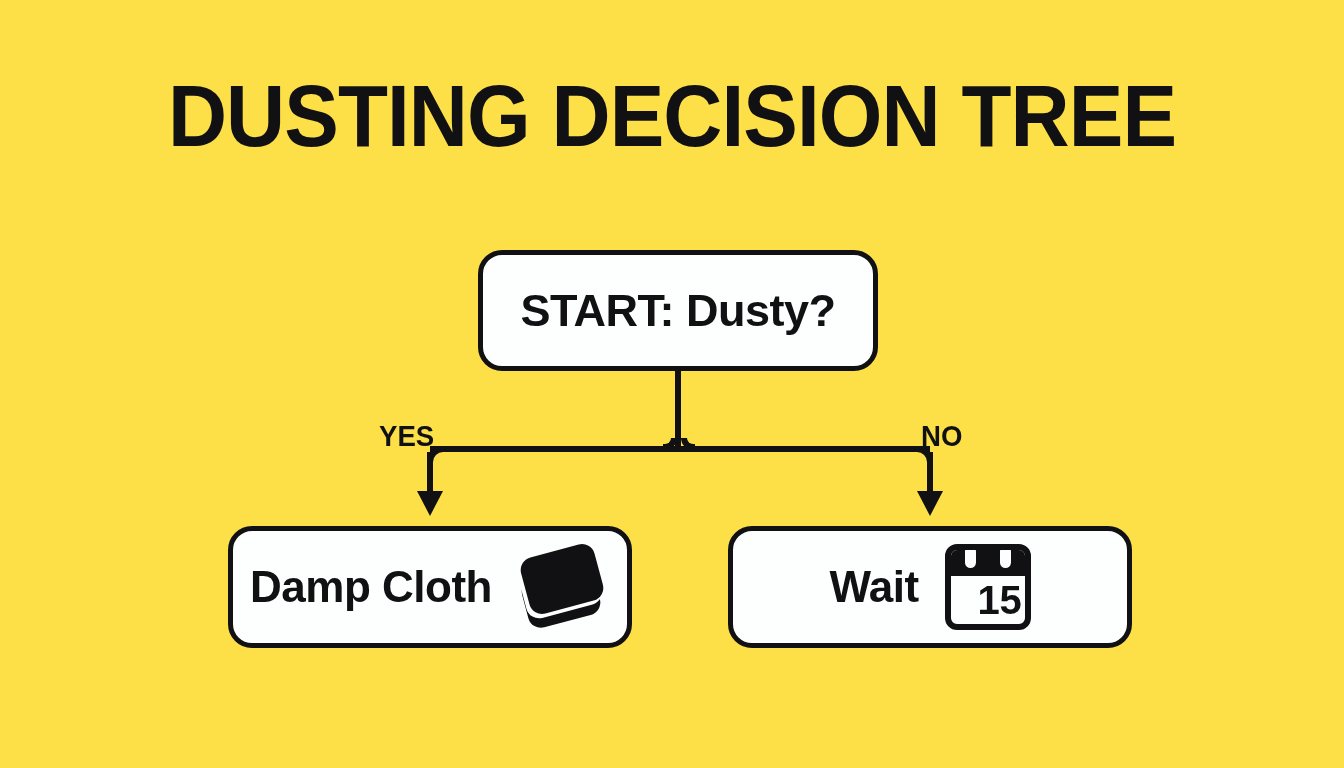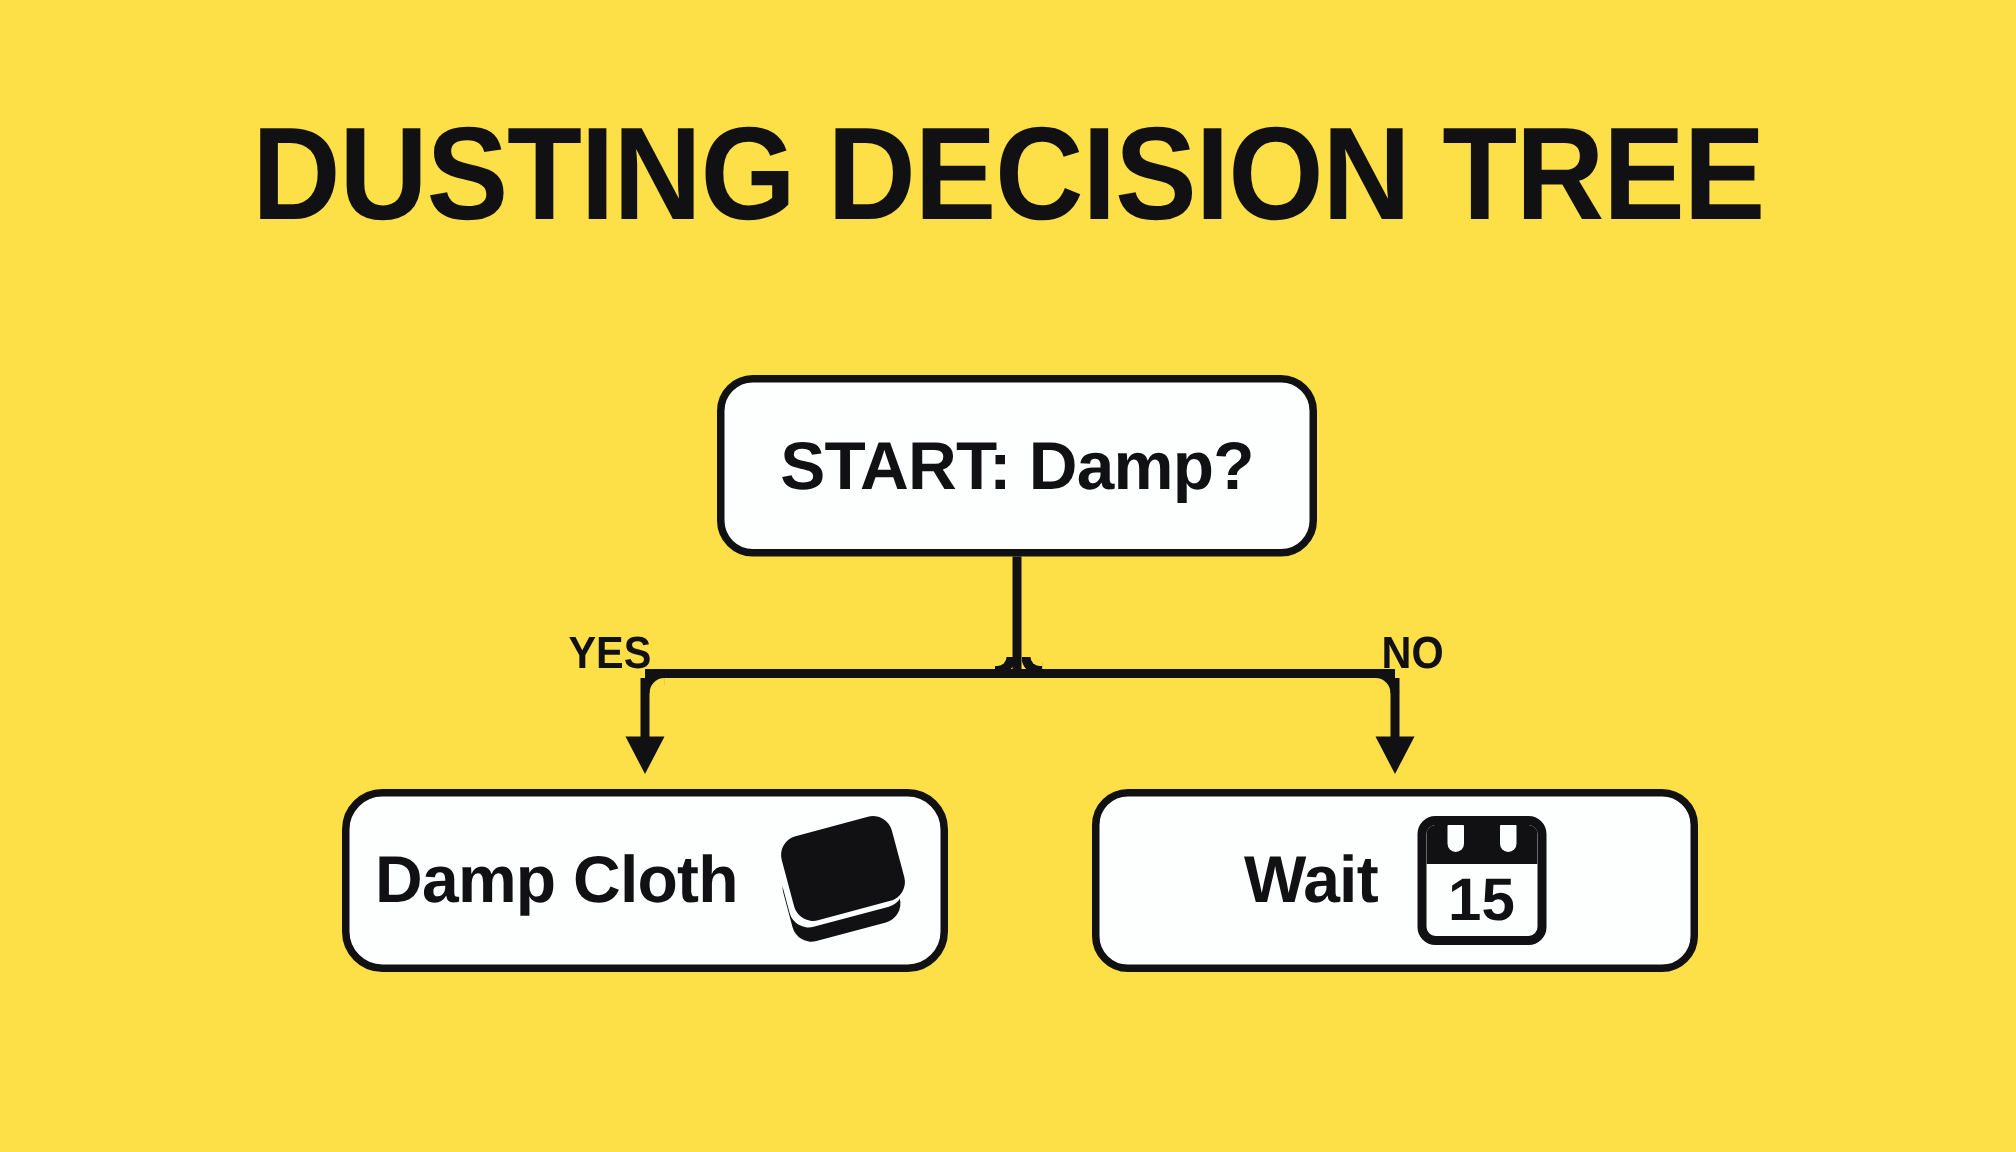--- a/index.html
+++ b/index.html
@@ -67,21 +67,20 @@
   }
   #node-start .node-label {
     font-size: 45px;
   }
 
   #node-damp {
     left: 228px;
     top: 526px;
     width: 404px;
     height: 122px;
-    border-radius: 27px;
   }
   #node-wait {
     left: 728px;
     top: 526px;
     width: 404px;
     height: 122px;
   }
   .node-inner {
     display: flex;
     align-items: center;
@@ -149,21 +148,21 @@
     top: -4px;
     width: 11px;
     height: 22px;
     border-radius: 6px;
     background: #fdfefe;
   }
   .icon-calendar .cal-ring.left  { left: 14px; }
   .icon-calendar .cal-ring.right { right: 14px; }
   .icon-calendar .cal-day {
     position: absolute;
-    left: 0;
+    left: 12px;
     top: 26px;
     width: 100%;
     height: 48px;
     display: flex;
     align-items: center;
     justify-content: center;
     font-family: "Liberation Sans", sans-serif;
     font-weight: bold;
     font-size: 40px;
     line-height: 40px;
@@ -273,21 +272,21 @@
   #label-no  { left: 921px; top: 421px; }
 </style>
 </head>
 <body>
 
 <div id="canvas">
 
   <div id="title">DUSTING DECISION TREE</div>
 
   <div class="node" id="node-start">
-    <span class="node-label">START: Damp?</span>
+    <span class="node-label">START: Dusty?</span>
   </div>
 
   <div class="line" id="stem"></div>
   <div class="junction" id="junction-left"></div>
   <div class="junction" id="junction-right"></div>
   <div class="line" id="hbar"></div>
 
   <div class="fillet" id="fillet-yes"></div>
   <div class="drop" id="drop-yes"></div>
   <div class="arrowhead" id="arrow-yes"></div>

